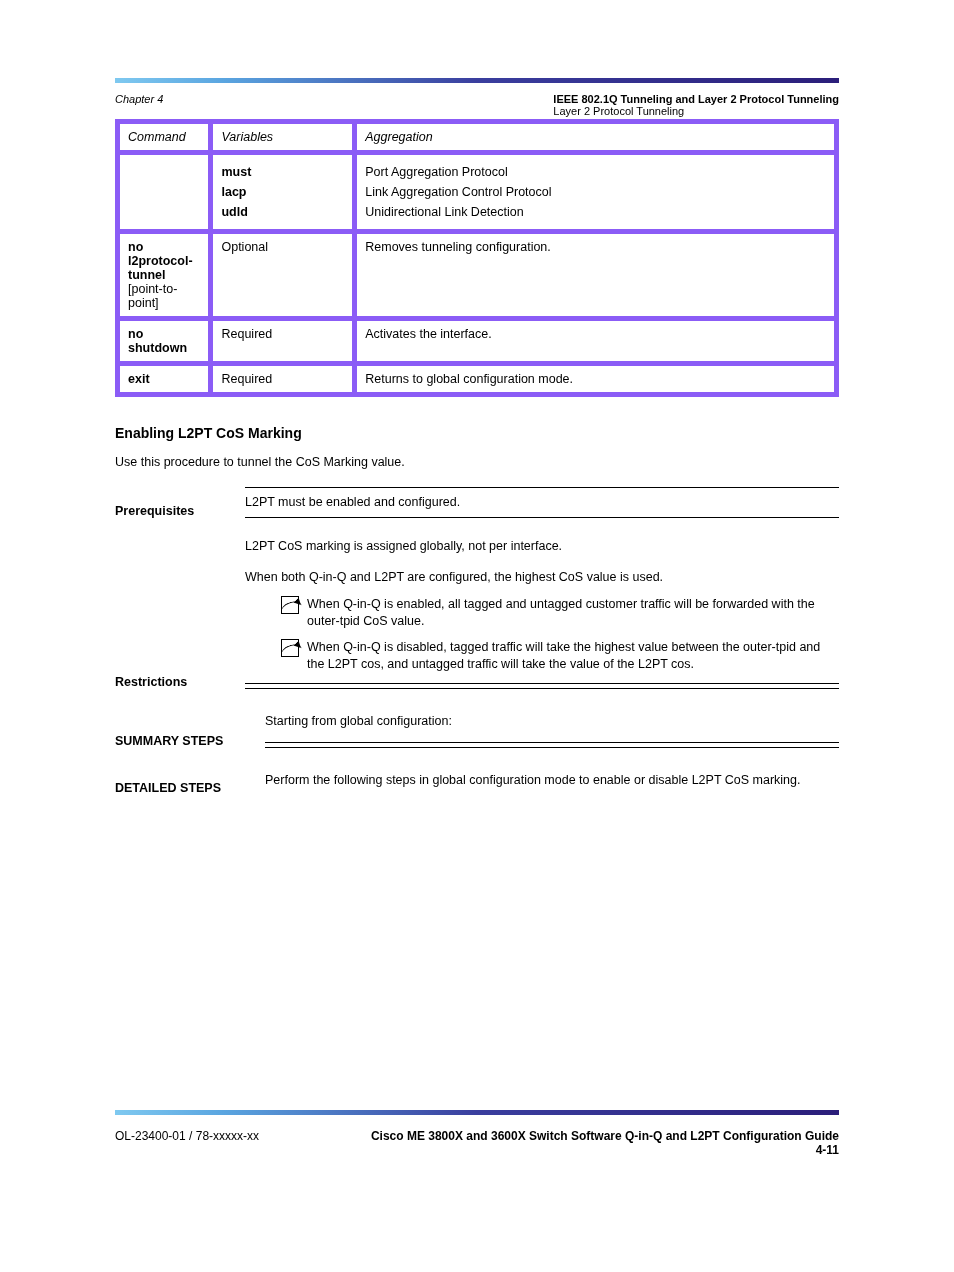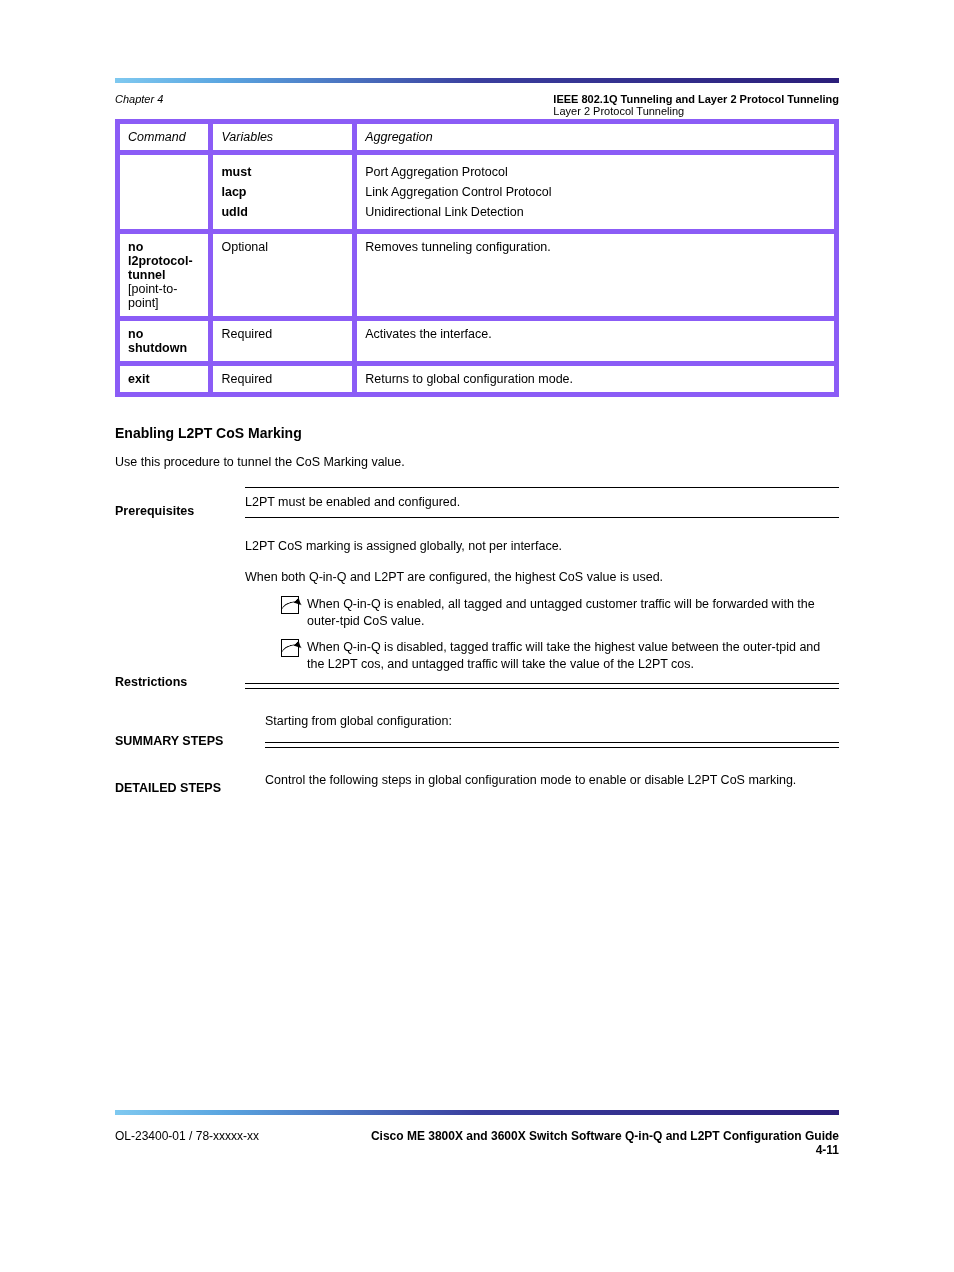--- a/index.html
+++ b/index.html
@@ -232,21 +232,21 @@
       <div class="param-body" style="padding-left:0;">
         <p>Starting from global configuration:</p>
         <hr class="hr-top" style="margin-top:12px;">
         <hr class="hr-bot">
       </div>
     </div>
 
     <div class="param-row" style="margin-top:18px;">
       <div class="param-label" style="width:150px;">DETAILED STEPS</div>
       <div class="param-body">
-        <p>Control the following steps in global configuration mode to enable or disable L2PT CoS marking.</p>
+        <p>Perform the following steps in global configuration mode to enable or disable L2PT CoS marking.</p>
       </div>
     </div>
   </div>
 </div>
 
 <div class="bottom-bar"></div>
 <div class="footer-row">
   <span>OL-23400-01 / 78-xxxxx-xx</span>
   <span style="text-align:right;">
     <span style="display:block;font-weight:bold;">Cisco ME 3800X and 3600X Switch Software Q-in-Q and L2PT Configuration Guide</span>

